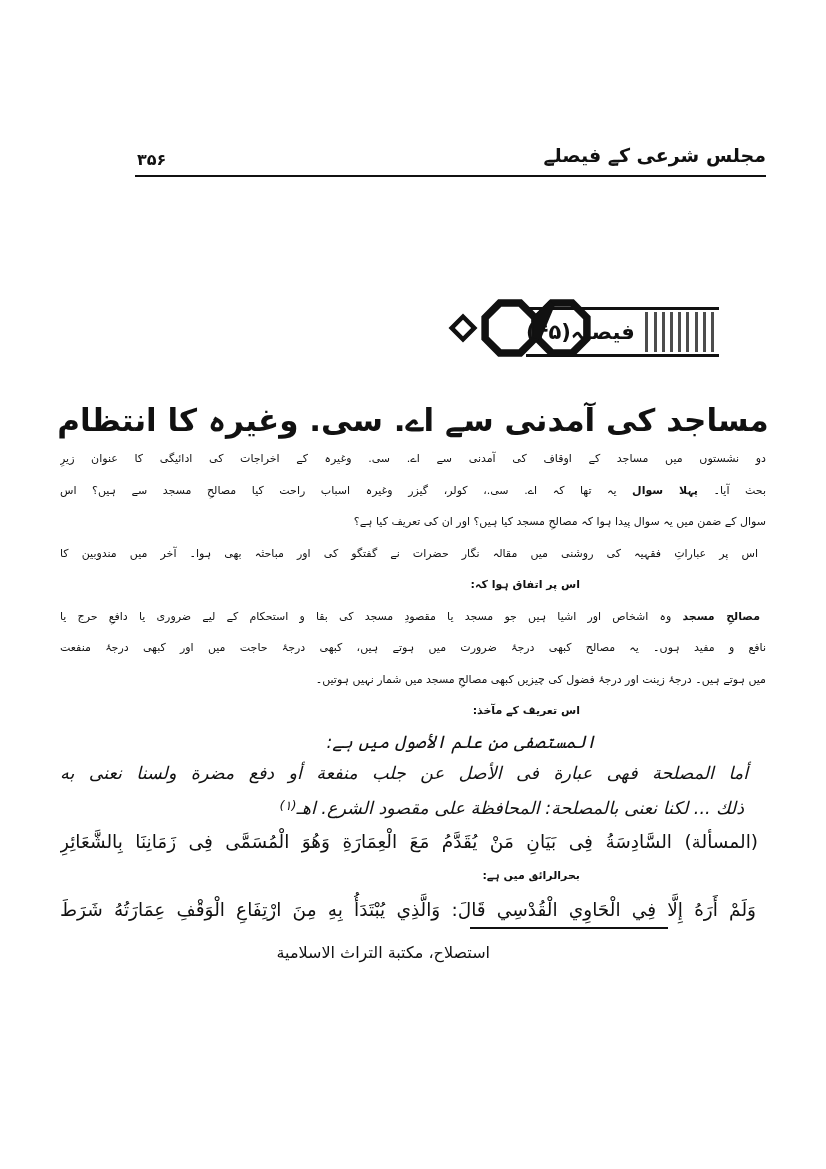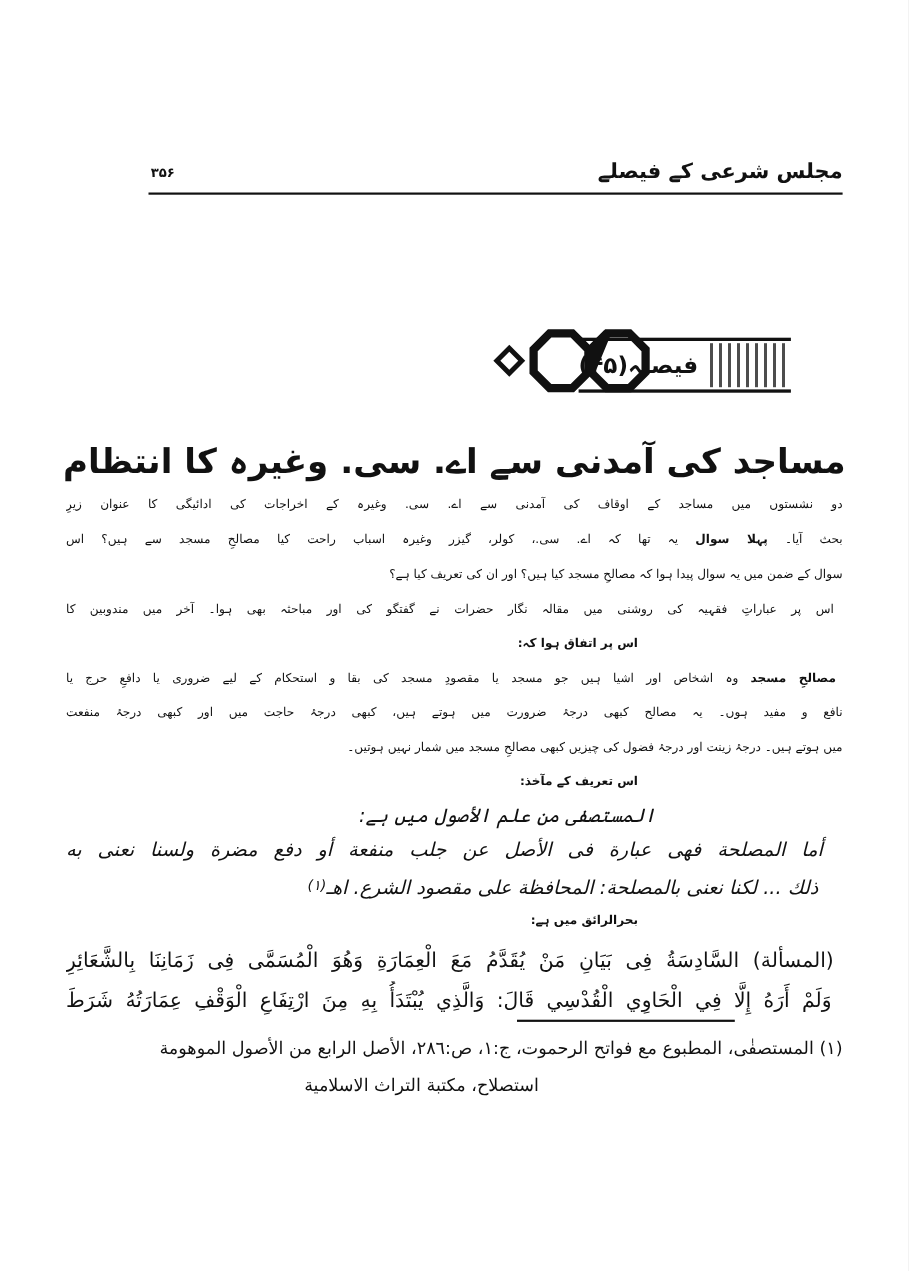--- a/index.html
+++ b/index.html
@@ -9,21 +9,21 @@
     background:#ffffff;
     font-family:"DejaVu Sans",sans-serif;
     color:#111;
     overflow:hidden;
     direction:rtl;
     margin:0 auto;
   }
   
   .page-number{
     position:absolute;left:137px;top:150px;
-    font-size:12px;font-weight:bold;direction:ltr;
+    font-size:16px;font-weight:bold;direction:ltr;
   }
   .header-title{
     position:absolute;right:60px;top:144px;
     font-size:19px;font-weight:bold;
   }
   .header-rule{
     position:absolute;left:135px;right:60px;top:175px;
     height:2px;background:#111;
   }
   
@@ -109,24 +109,23 @@
     <div class="bl">سوال کے ضمن میں یہ سوال پیدا ہوا کہ مصالحِ مسجد کیا ہیں؟ اور ان کی تعریف کیا ہے؟</div>
     <div class="bl just ind8">اس پر عباراتِ فقہیہ کی روشنی میں مقالہ نگار حضرات نے گفتگو کی اور مباحثہ بھی ہوا۔ آخر میں مندوبین کا</div>
     <div class="bl tab">اس پر اتفاق ہوا کہ:</div>
     <div class="bl just ind6"><span class="b">مصالحِ مسجد</span><span> وہ اشخاص اور اشیا ہیں جو مسجد یا مقصودِ مسجد کی بقا و استحکام کے لیے ضروری یا دافعِ حرج یا</span></div>
     <div class="bl just">نافع و مفید ہوں۔ یہ مصالح کبھی درجۂ ضرورت میں ہوتے ہیں، کبھی درجۂ حاجت میں اور کبھی درجۂ منفعت</div>
     <div class="bl">میں ہوتے ہیں۔ درجۂ زینت اور درجۂ فضول کی چیزیں کبھی مصالحِ مسجد میں شمار نہیں ہوتیں۔</div>
     <div class="bl tab">اس تعریف کے مآخذ:</div>
     <div class="bl tab2 ar">المستصفٰى من علم الأصول میں ہے:</div>
     <div class="bl just ind18 ar">أما المصلحة فهى عبارة فى الأصل عن جلب منفعة أو دفع مضرة ولسنا نعنى به</div>
     <div class="bl ind22 ar"><span>ذلك ... لكنا نعنى بالمصلحة: المحافظة على مقصود الشرع. اهـ</span><span class="fn-marker">(١)</span></div>
+    <div class="bl just ard mt3 ind8">(المسألة) السَّادِسَةُ فِى بَيَانِ مَنْ يُقَدَّمُ مَعَ الْعِمَارَةِ وَهُوَ الْمُسَمَّى فِى زَمَانِنَا بِالشَّعَائِرِ</div>
     <div class="bl tab">بحرالرائق میں ہے:</div>
-    <div class="bl just ard mt3 ind8">(المسألة) السَّادِسَةُ فِى بَيَانِ مَنْ يُقَدَّمُ مَعَ الْعِمَارَةِ وَهُوَ الْمُسَمَّى فِى زَمَانِنَا بِالشَّعَائِرِ</div>
     <div class="bl just ard ind10">وَلَمْ أَرَهُ إِلَّا فِي الْحَاوِي الْقُدْسِي قَالَ: وَالَّذِي يُبْتَدَأُ بِهِ مِنَ ارْتِفَاعِ الْوَقْفِ عِمَارَتُهُ شَرَطَ</div>
   </div>
 
   <div class="footnote-rule"></div>
   <div class="footnote">
-    <div class="fl">(١) المستصفٰى، المطبوع مع فواتح الرحموت، ج:١، ص:٢٨٦، الأصل الرابع من الأصول الموهومة</div>
     <div class="fl fl2">استصلاح، مكتبة التراث الاسلامية</div>
   </div>
 
 </div>
 
 </body></html>

